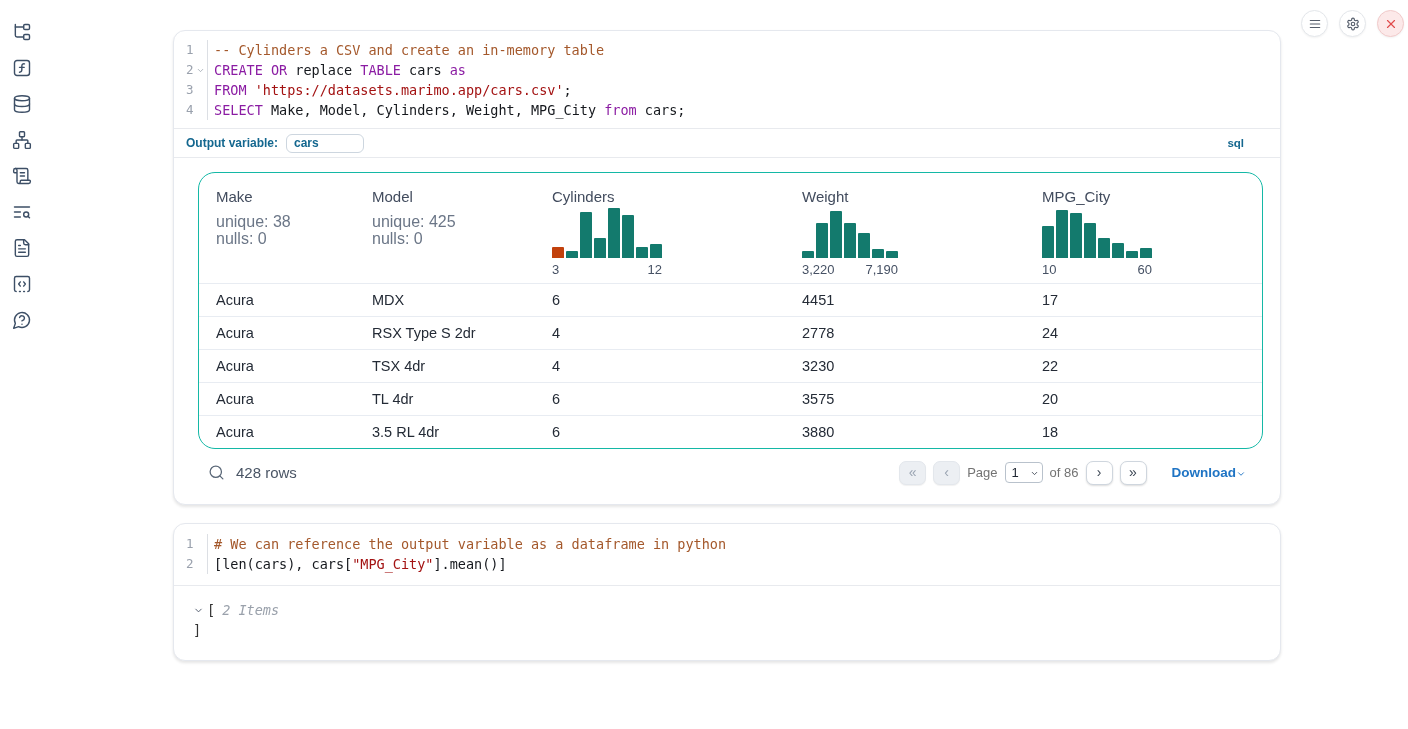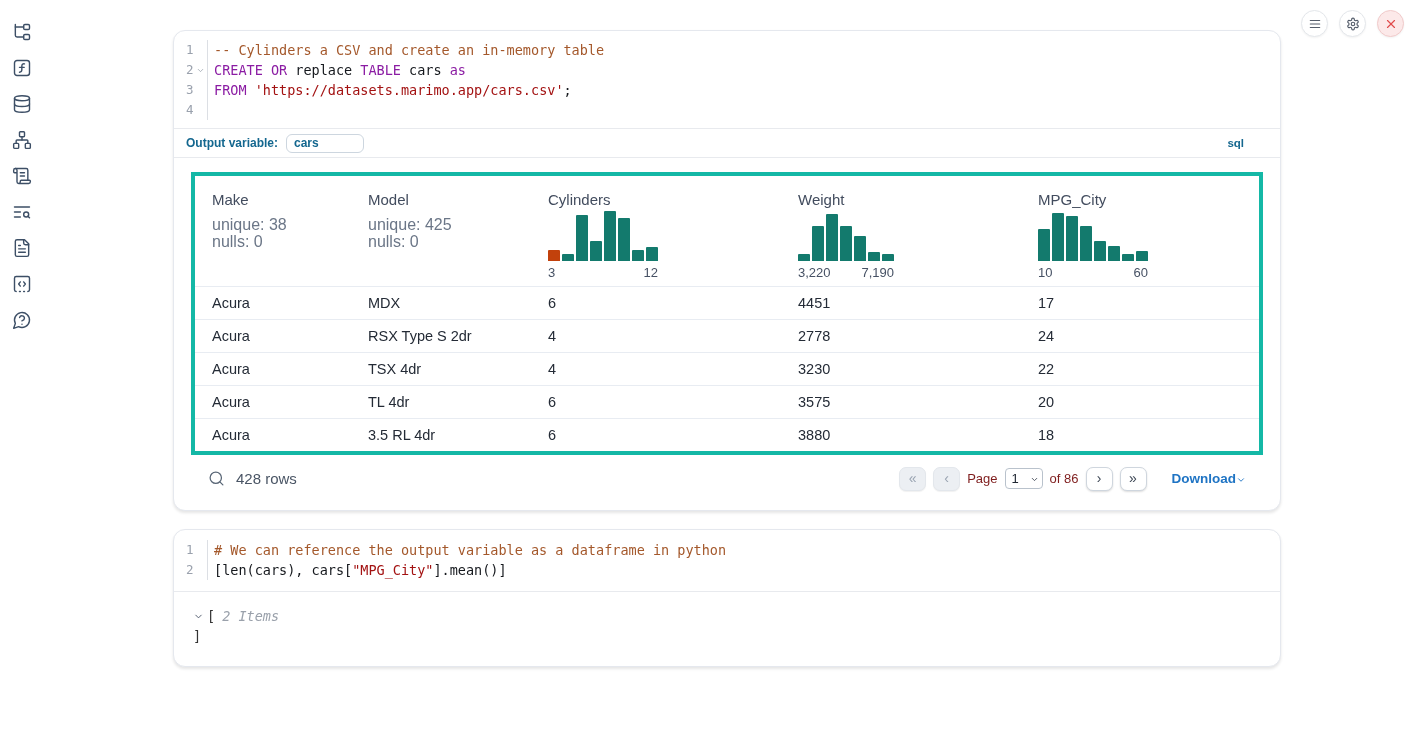--- a/index.html
+++ b/index.html
@@ -46,21 +46,21 @@
 
   
   .outvar-row{display:flex;align-items:center;height:29px;padding:0 12px;border-bottom:1px solid #e8eaee;}
   .outvar-label{font-size:12px;font-weight:bold;color:#14678f;}
   .outvar-input{margin-left:8px;width:78px;height:19px;border:1px solid #cdd6df;border-radius:6px;
     font-family:"Liberation Sans",sans-serif;font-size:12px;font-weight:bold;color:#14678f;padding:0 7px;outline:none;}
   .lang-badge{margin-left:auto;margin-right:24px;font-size:11.5px;font-weight:bold;color:#14678f;}
 
   
   .table-section{padding:14px 17px 8px;}
-  .table-box{border:4px solid #14b8a6;border-radius:0;overflow:hidden;}
+  .table-box{border:1px solid #14b8a6;border-radius:17px;overflow:hidden;margin-left:7px;}
   .t-header{display:grid;grid-template-columns:156px 180px 250px 240px 1fr;padding:14px 0 6px 17px;}
   .th{display:flex;flex-direction:column;}
   .col-name{font-size:15px;color:#424c5e;line-height:19px;cursor:pointer;}
   .col-stats{margin-top:7px;font-size:16px;color:#6b7687;line-height:17px;}
   .hist-wrap{margin-top:auto;width:max-content;}
   .hist{display:flex;align-items:flex-end;gap:2px;height:52px;}
   .bar{width:12px;background:#137a6d;border-radius:1px 1px 0 0;}
   .bar-accent{background:#c2410c;}
   .hist-labels{display:flex;justify-content:space-between;margin-top:4px;font-size:13px;color:#465164;line-height:15px;}
   .t-row{display:grid;grid-template-columns:156px 180px 250px 240px 1fr;height:33px;align-items:center;
@@ -69,21 +69,21 @@
   
   .t-footer{display:flex;align-items:center;height:47px;padding:0 17px;}
   .search-btn{border:none;background:none;padding:0;cursor:pointer;display:flex;}
   .search-btn svg{width:17px;height:17px;stroke:#5b6878;stroke-width:1.8;fill:none;stroke-linecap:round;stroke-linejoin:round;}
   .row-count{margin-left:11px;font-size:15px;color:#4a5565;}
   .pg{margin-left:auto;display:flex;align-items:center;gap:7px;}
   .pbtn{width:27px;height:24px;border-radius:7px;display:flex;align-items:center;justify-content:center;
     font-size:14px;cursor:pointer;padding:0 0 2px;}
   .pbtn.muted{background:#eceff3;border:1px solid #e3e7ec;color:#9aa4b2;box-shadow:0 1px 1px rgba(0,0,0,.06);}
   .pbtn.active{background:#fff;border:1px solid #cfd6de;color:#3c4654;box-shadow:0 1px 2px rgba(0,0,0,.14);}
-  .pg-label{font-size:13px;color:#7f1d1d;}
+  .pg-label{font-size:13px;color:#737373;}
   .select-wrap{position:relative;display:flex;}
   .page-select{appearance:none;-webkit-appearance:none;width:38px;height:21px;border:1px solid #b9c2cc;
     border-radius:4px;background:#fff;font-size:13px;color:#202732;padding:0 0 0 6px;}
   .select-wrap svg{position:absolute;right:4px;top:7px;width:9px;height:9px;stroke:#444c58;stroke-width:2.4;
     fill:none;stroke-linecap:round;stroke-linejoin:round;pointer-events:none;}
   .download{margin-left:18px;display:flex;align-items:center;gap:0;color:#1f74c4;font-size:13.5px;
     font-weight:bold;text-decoration:none;cursor:pointer;}
   .download svg{width:10px;height:10px;stroke:#1f74c4;stroke-width:2.2;fill:none;stroke-linecap:round;stroke-linejoin:round;margin-top:2px;}
 
   
@@ -226,20 +226,21 @@
             <span class="gutter-num">3</span>
             <span class="gutter-fold"></span>
           </span>
         <span class="code-text"><span class="tok-keyword">FROM</span><span class="tok-plain"> </span><span class="tok-string">'https://datasets.marimo.app/cars.csv'</span><span class="tok-plain">;</span></span>
       </div>
       <div class="code-line">
         <span class="gutter">
             <span class="gutter-num">4</span>
             <span class="gutter-fold"></span>
           </span>
+        <span class="code-text"><span class="tok-keyword">SELECT</span><span class="tok-plain"> Make, Model, Cylinders, Weight, MPG_City </span><span class="tok-keyword">from</span><span class="tok-plain"> cars;</span></span>
       </div>
     </div>
 
     <div class="outvar-row">
       <span class="outvar-label">Output variable:</span>
       <input class="outvar-input" value="cars" style="">
       <span class="lang-badge">sql</span>
     </div>
 
     <div class="table-section">

